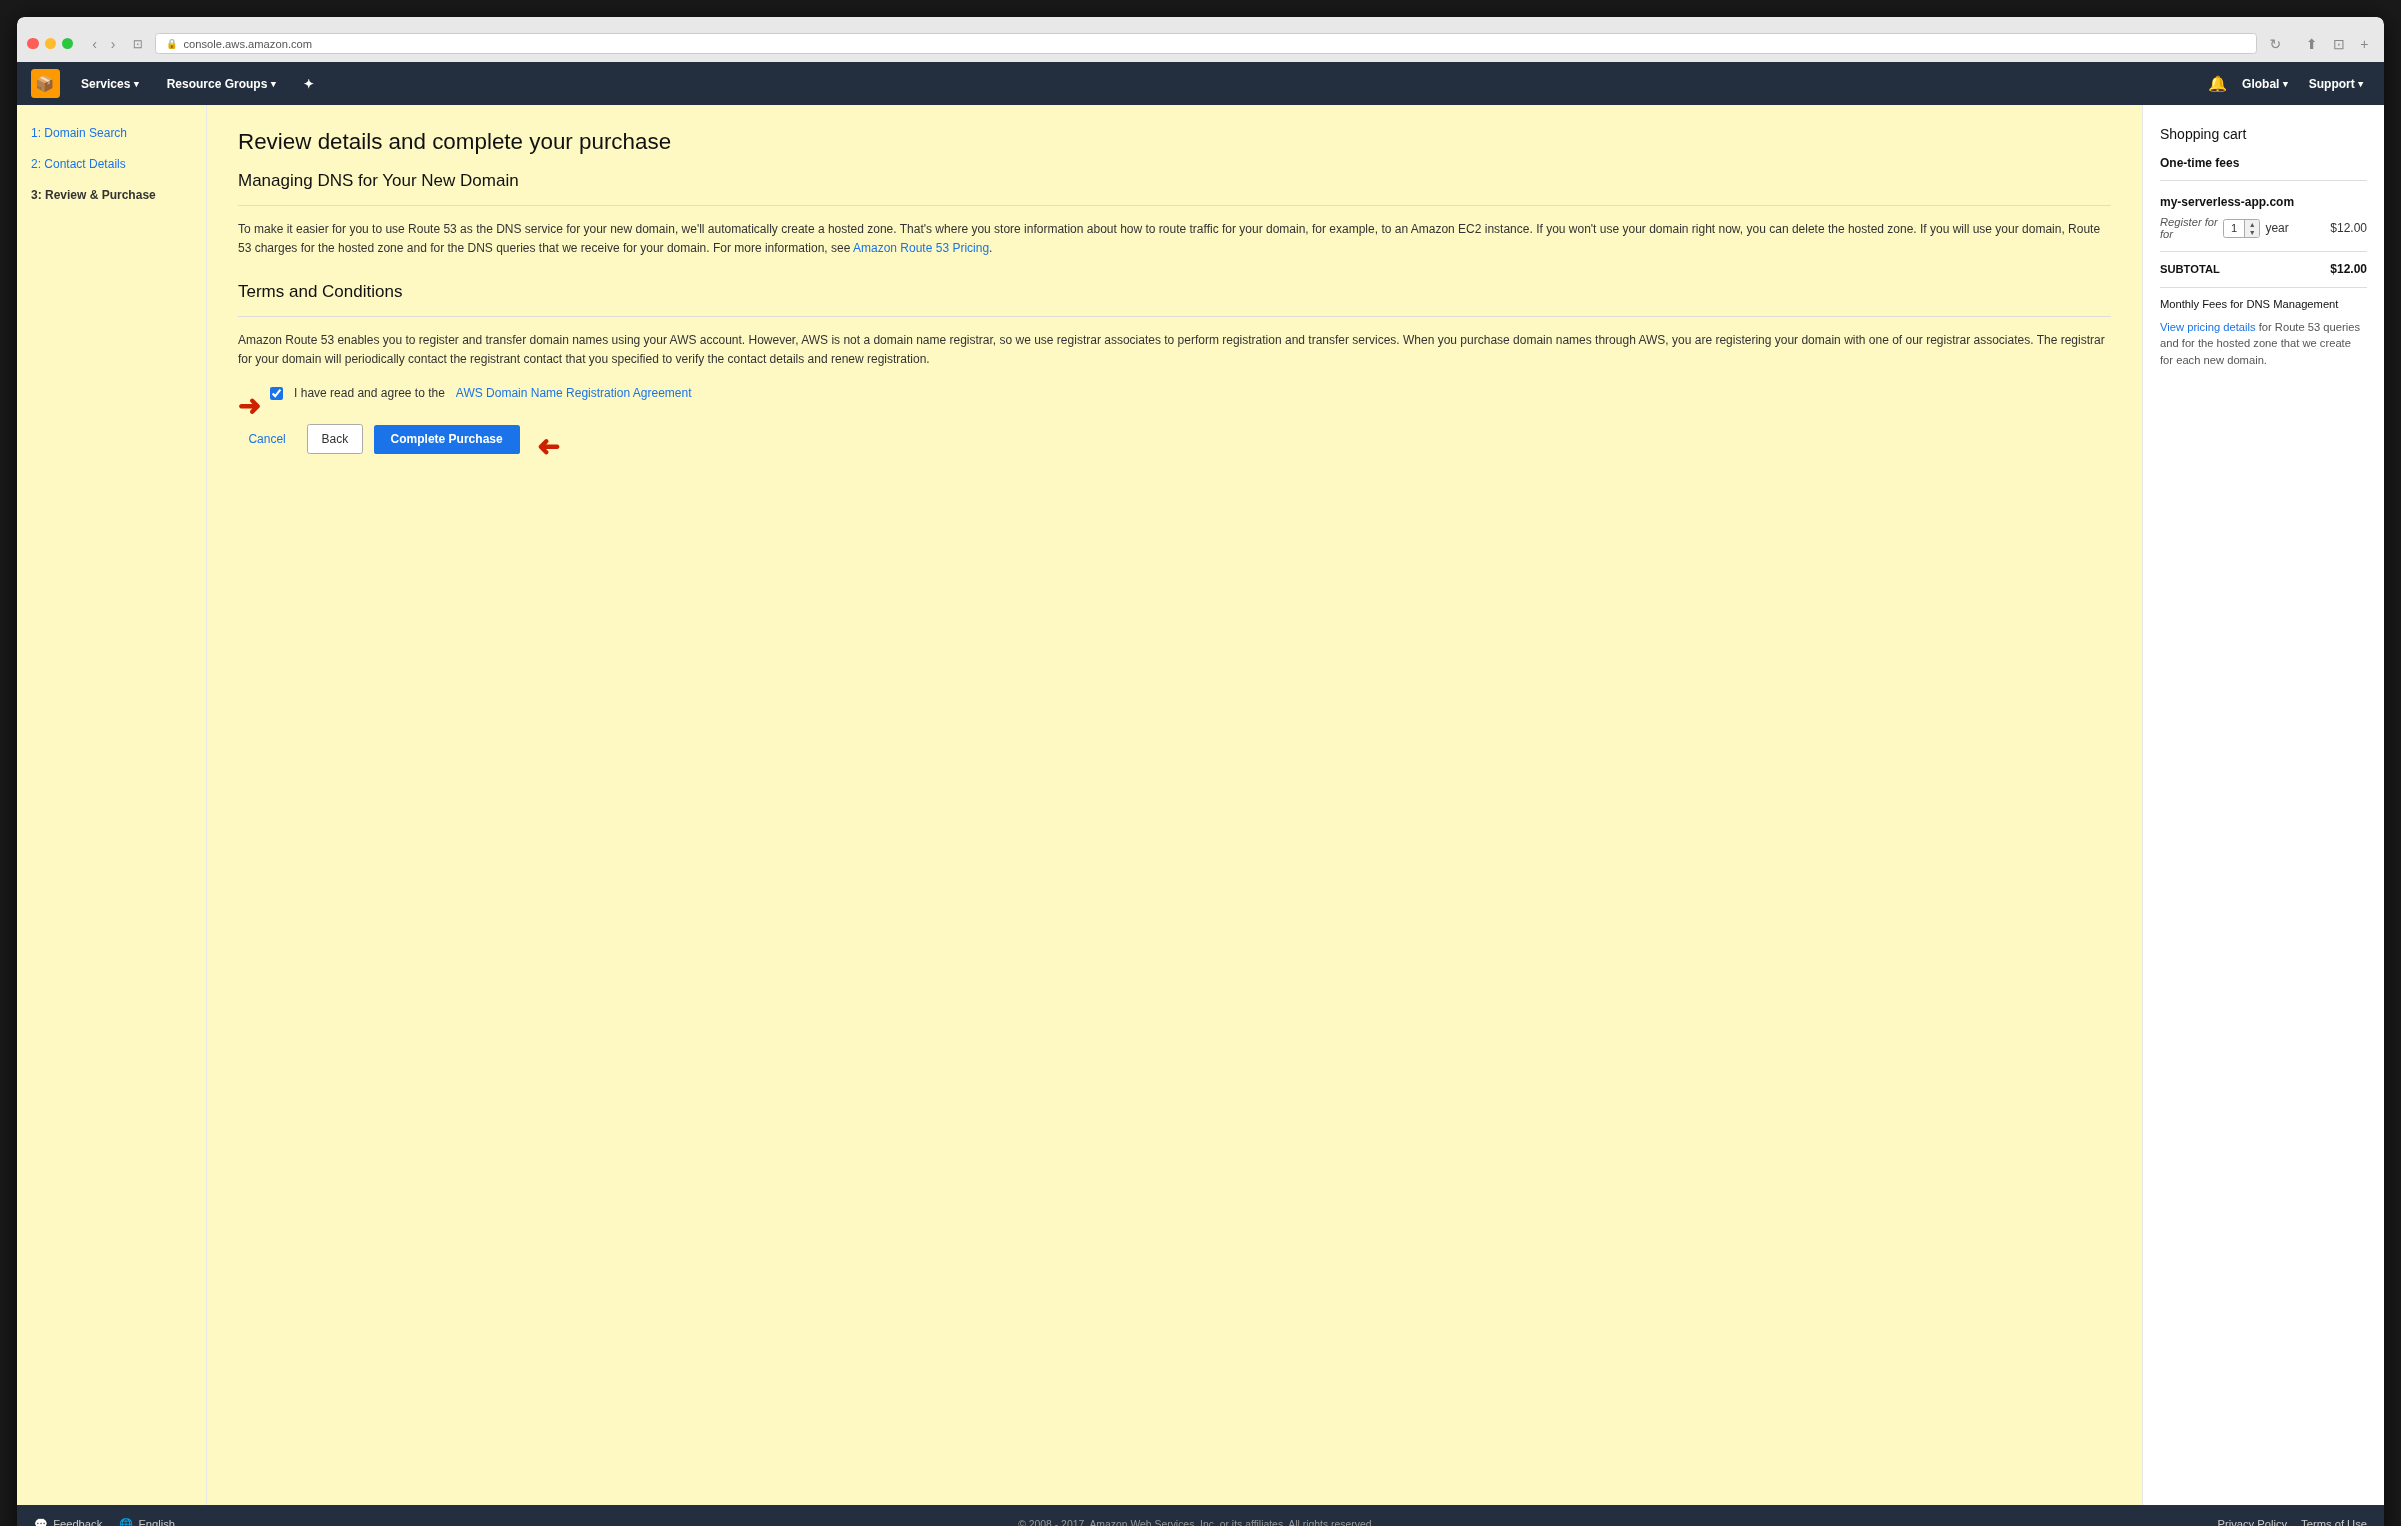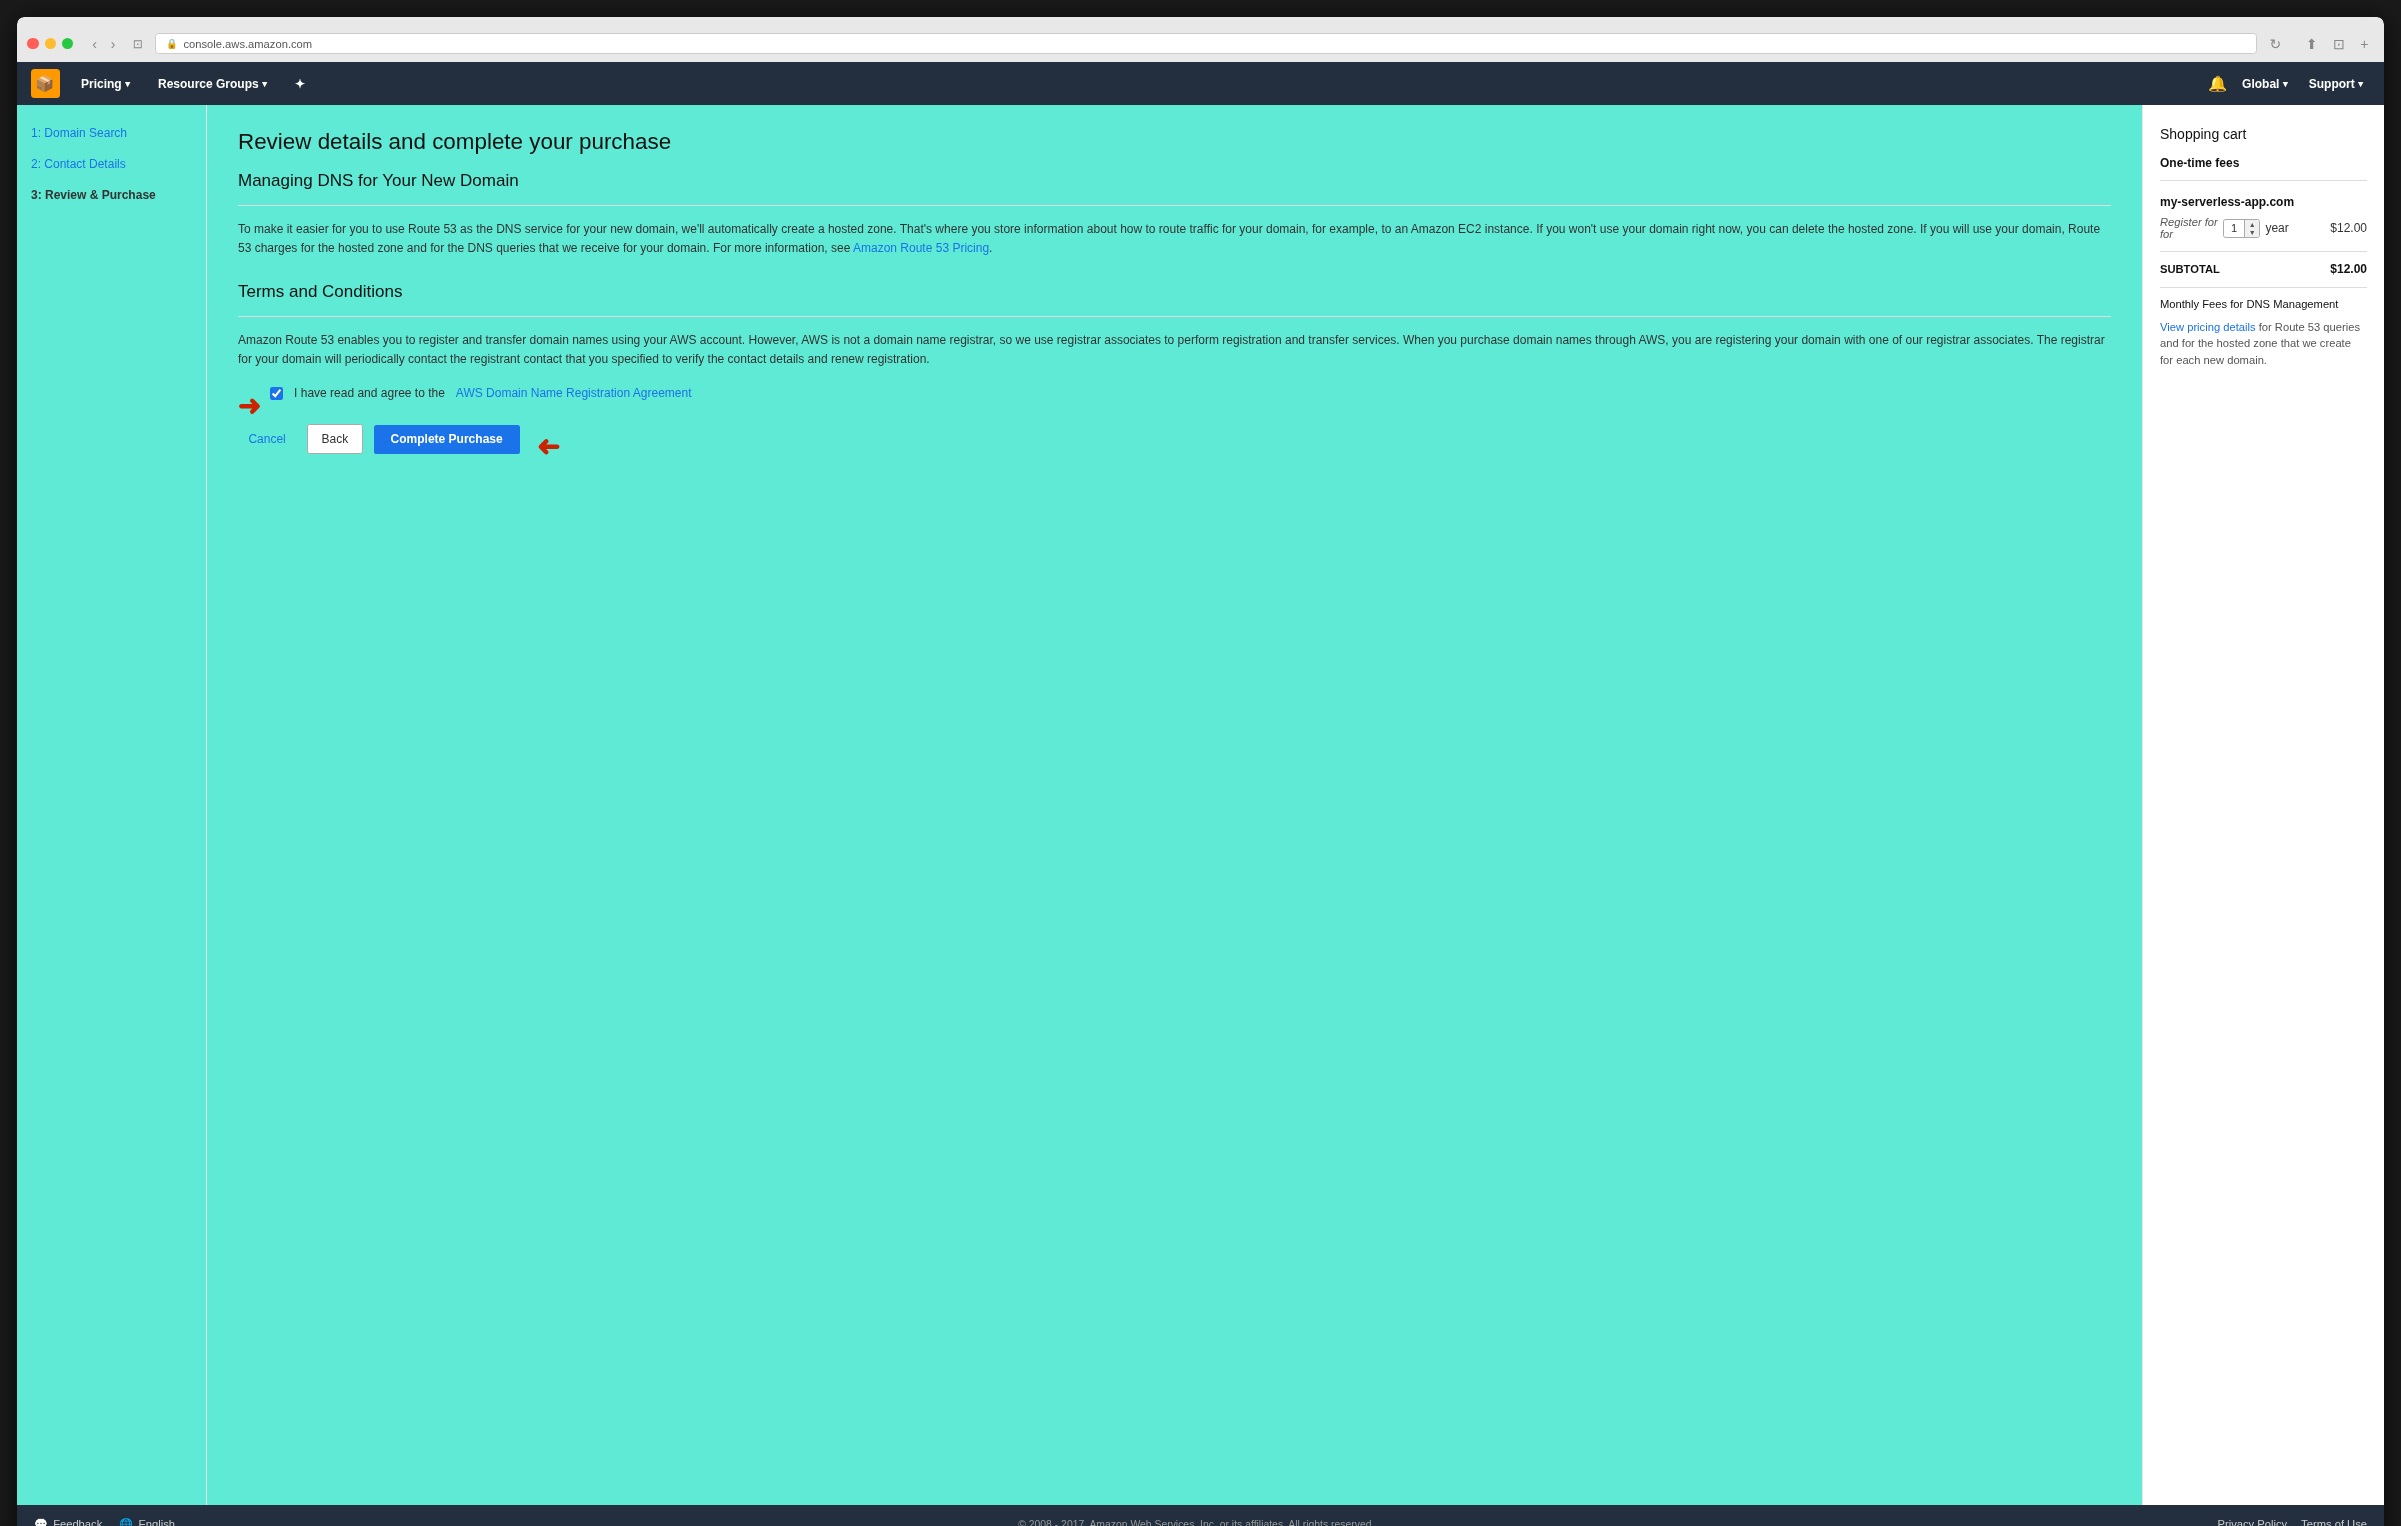--- a/index.html
+++ b/index.html
@@ -112,21 +112,21 @@
       display: flex;
       align-items: center;
       gap: 7px;
       color: white;
     }
     .bell-icon { font-size: 15.5px; cursor: pointer; }
     .chevron-down { font-size: 9.5px; }
 
     
     .main-container {
-      background: #5eead4;
+      background: #fef9c3;
       display: flex;
       min-height: calc(100vh - 45px - 43px - 38px);
     }
 
     
     .sidebar {
       width: 190px;
       padding: 21px 14px;
       border-right: 0.9px solid #e8e8e8;
       flex-shrink: 0;
@@ -429,21 +429,21 @@
       <button class="browser-action-btn">⊡</button>
       <button class="browser-action-btn">+</button>
     </div>
   </div>
 
   <div class="aws-navbar">
     <div class="aws-logo">
       <span>📦</span>
     </div>
     <div class="aws-nav-item">
-      <span>Pricing</span>
+      <span>Services</span>
       <span class="chevron-down">▾</span>
     </div>
     <div class="aws-nav-item">
       <span>Resource Groups</span>
       <span class="chevron-down">▾</span>
     </div>
     <div class="aws-nav-item">
       <span>✦</span>
     </div>
     <div class="aws-nav-separator"></div>

